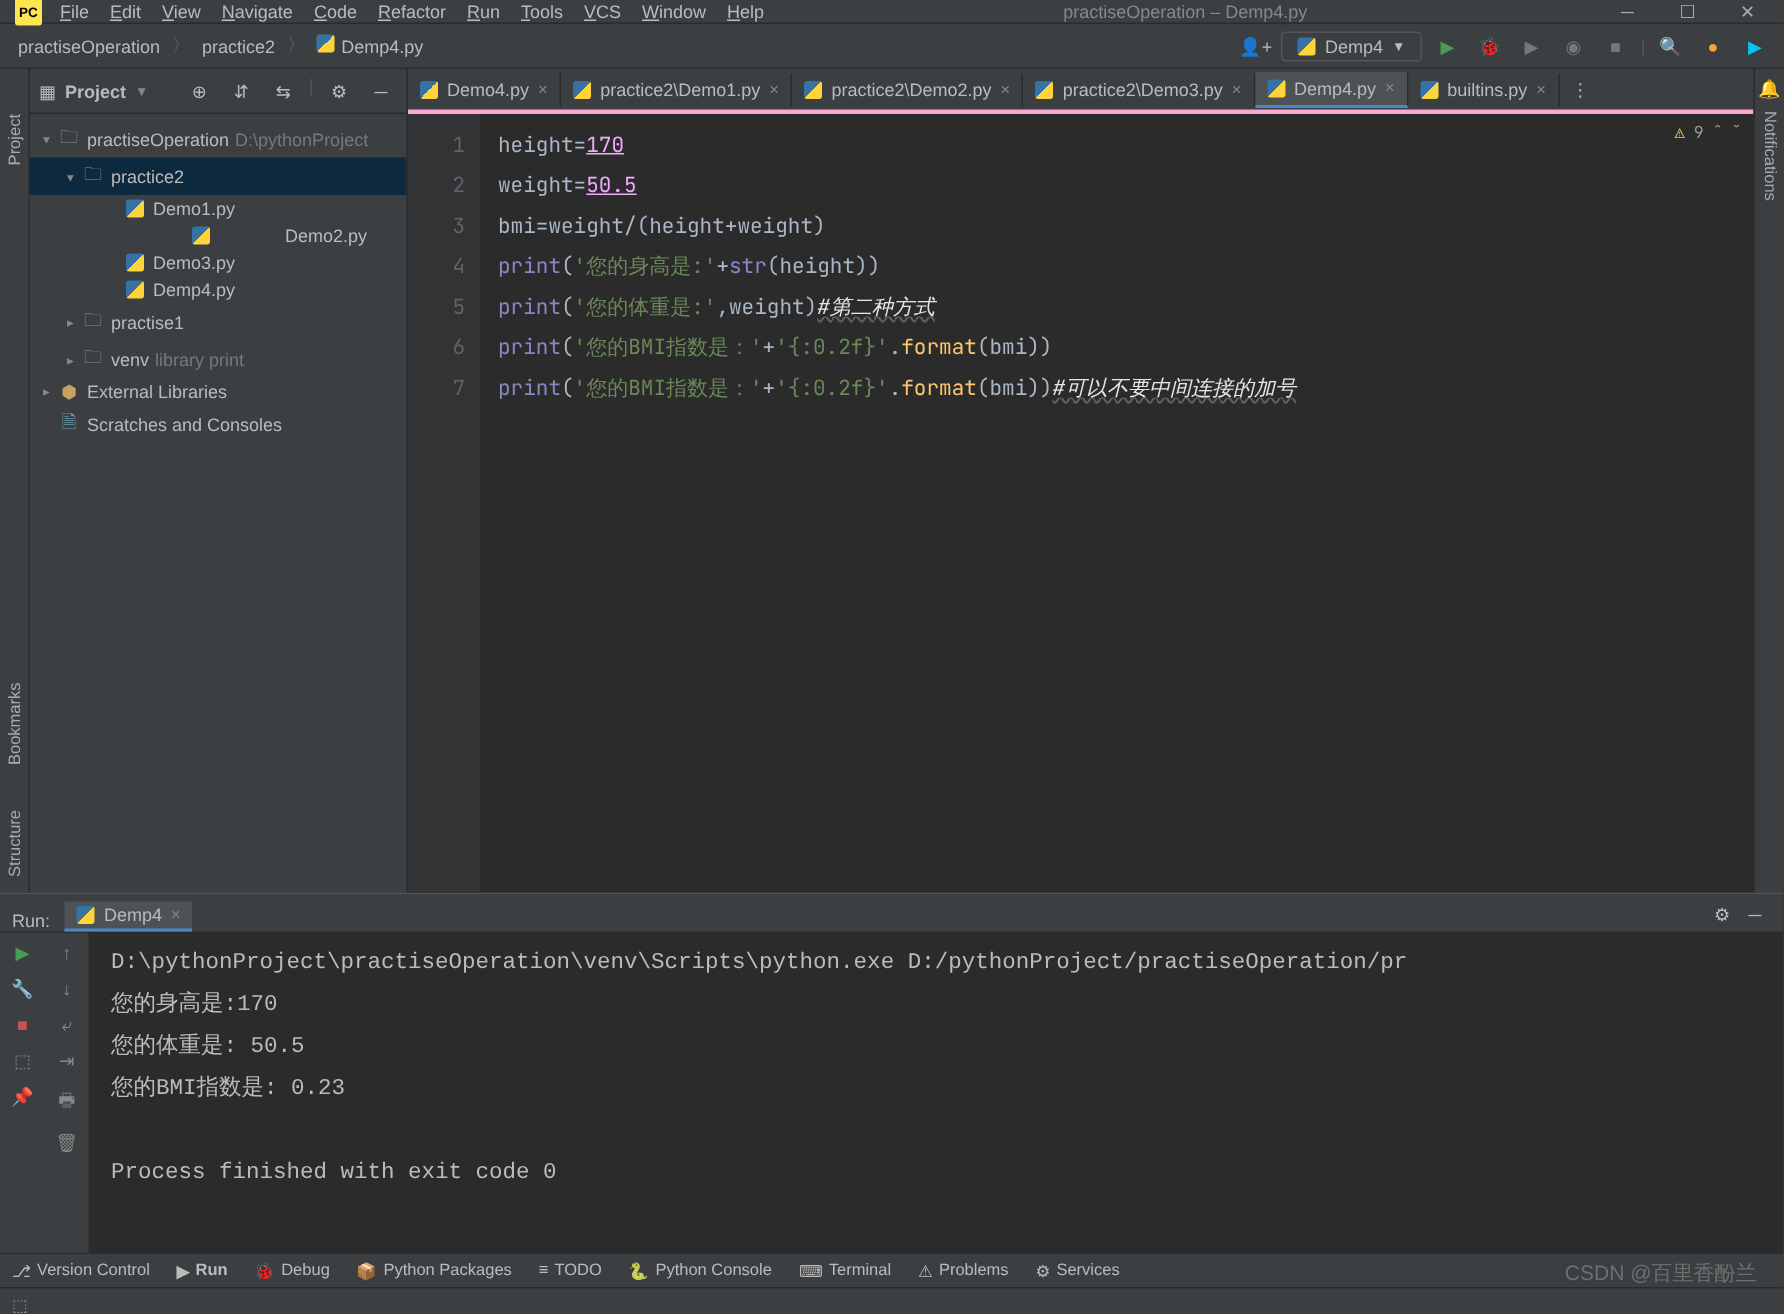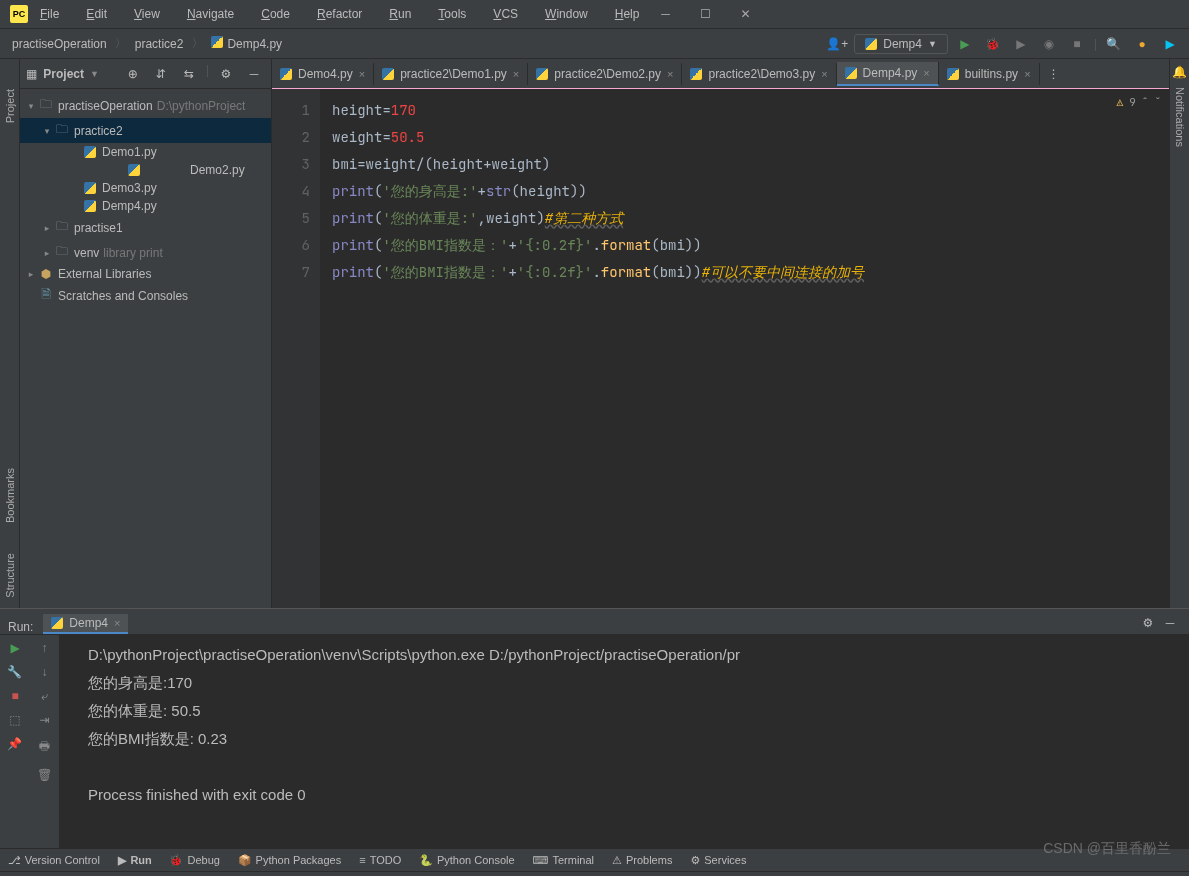--- a/index.html
+++ b/index.html
@@ -1,19 +1,19 @@
 <!DOCTYPE html>
 <html><head>
 <meta charset="utf-8">
 <style>
 * { margin: 0; padding: 0; box-sizing: border-box; }
 body { font-family: "Segoe UI", Arial, sans-serif; font-size: 12px; background: #3c3f41; color: #bbb; width: 1189px; height: 876px; overflow: hidden; position: relative; }
-.title-bar { height: 29px; background: #3c3f41; display: flex; align-items: center; padding: 0 4px; border-bottom: 1px solid #2b2b2b; }
+.title-bar { height: 16px; background: #3c3f41; display: flex; align-items: center; padding: 0 4px; border-bottom: 1px solid #2b2b2b; }
 .app-icon { width: 18px; height: 18px; background: #fde74c; border-radius: 2px; display: flex; align-items: center; justify-content: center; font-size: 9px; font-weight: bold; color: #000; margin: 0 6px; }
-.menu-bar { display: flex; gap: 15px; }
+.menu-bar { display: flex; gap: 2px; }
 .menu-item { padding: 2px 6px; cursor: pointer; }
 .title-text { flex: 1; text-align: center; color: #888; }
 .win-controls { display: flex; gap: 0; }
 .win-btn { width: 40px; height: 26px; display: flex; align-items: center; justify-content: center; color: #aaa; cursor: pointer; }
 
 .nav-bar { height: 30px; background: #3c3f41; display: flex; align-items: center; padding: 0 8px; border-bottom: 1px solid #2b2b2b; }
 .breadcrumb { display: flex; align-items: center; gap: 4px; font-size: 12px; }
 .crumb { padding: 2px 4px; cursor: pointer; }
 .crumb-sep { color: #666; }
 .nav-right { margin-left: auto; display: flex; align-items: center; gap: 6px; }
@@ -34,47 +34,47 @@
 .tree-row { display: flex; align-items: center; padding: 2px 4px; cursor: pointer; white-space: nowrap; }
 .tree-row.selected { background: #0d293e; }
 .tree-arrow { width: 14px; text-align: center; color: #888; font-size: 9px; }
 .tree-icon { width: 16px; margin-right: 4px; display: flex; align-items: center; justify-content: center; }
 .folder-ico { color: #87939a; }
 .py-ico { width: 12px; height: 12px; border-radius: 2px; background: linear-gradient(135deg, #3572a5 50%, #ffd43b 50%); }
 .tree-label { color: #bbb; }
 .tree-hint { color: #787878; margin-left: 4px; font-size: 12px; }
 
 .editor-area { flex: 1; display: flex; flex-direction: column; background: #2b2b2b; }
-.editor-tabs { height: 30px; background: #3c3f41; display: flex; align-items: center; border-bottom: 1px solid #f9a8d4; overflow: hidden; }
+.editor-tabs { height: 30px; background: #3c3f41; display: flex; align-items: center; border-bottom: 3px solid #f9a8d4; overflow: hidden; }
 .ed-tab { padding: 4px 8px; display: flex; align-items: center; gap: 6px; cursor: pointer; border-right: 1px solid #2b2b2b; font-size: 12px; }
 .ed-tab.active { background: #4e5254; border-bottom: 2px solid #4a88c7; }
 .tab-close { color: #888; font-size: 11px; }
 .tab-more { padding: 0 8px; }
 
 .code-area { flex: 1; display: flex; position: relative; font-family: "JetBrains Mono", Consolas, monospace; font-size: 14px; }
 .gutter { width: 48px; background: #313335; color: #606366; text-align: right; padding: 8px 10px 0 0; line-height: 27px; }
 .code { flex: 1; padding: 8px 0 0 12px; line-height: 27px; white-space: pre; color: #a9b7c6; }
-.kw-num { color: #ef4444; }
+.kw-num { color: #f0abfc; text-decoration: underline; }
 .kw-str { color: #6a8759; }
 .kw-fn { color: #ffc66d; }
 .kw-builtin { color: #8888c6; }
-.kw-comment { color: #eab308; font-style: italic; text-align: right; }
+.kw-comment { color: #e5e5e5; font-style: italic; text-align: right; }
 .comment-underline { text-decoration: underline wavy #606060; }
 .code-status { position: absolute; top: 6px; right: 8px; display: flex; align-items: center; gap: 6px; color: #999; font-size: 11px; }
 .warn-tri { color: #f2c55c; }
 
 .right-gutter { width: 20px; background: #3c3f41; border-left: 1px solid #2b2b2b; display: flex; flex-direction: column; align-items: center; padding-top: 6px; gap: 8px; }
 
 .run-panel { height: 240px; background: #2b2b2b; border-top: 1px solid #555; display: flex; flex-direction: column; }
 .run-header { height: 26px; background: #3c3f41; display: flex; align-items: flex-end; padding: 0 8px; border-bottom: 1px solid #2b2b2b; }
 .run-tab { padding: 2px 8px; display: flex; align-items: center; gap: 6px; background: #4e5254; border-bottom: 2px solid #4a88c7; }
 .run-body { flex: 1; display: flex; }
 .run-toolbar { width: 30px; background: #3c3f41; display: flex; flex-direction: column; align-items: center; padding-top: 6px; gap: 10px; }
 .run-toolbar2 { width: 30px; background: #3c3f41; display: flex; flex-direction: column; align-items: center; padding-top: 6px; gap: 10px; border-right: 1px solid #2b2b2b; }
-.console { flex: 1; padding: 6px 28px; font-family: Liberation Sans, sans-serif; font-size: 15px; line-height: 28px; white-space: pre; overflow: hidden; color: #bbb; }
+.console { flex: 1; padding: 6px 14px; font-family: Liberation Mono, monospace; font-size: 15px; line-height: 28px; white-space: pre; overflow: hidden; color: #bbb; }
 
 .bottom-bar { height: 23px; background: #3c3f41; border-top: 1px solid #2b2b2b; display: flex; align-items: center; padding: 0 8px; gap: 18px; font-size: 11px; }
 .bb-item { display: flex; align-items: center; gap: 4px; cursor: pointer; }
 .status-bar { height: 23px; background: #3c3f41; border-top: 1px solid #2b2b2b; display: flex; align-items: center; padding: 0 8px; font-size: 11px; color: #999; }
 .watermark { position: absolute; bottom: 18px; right: 18px; color: #7a7a7a; font-size: 14px; pointer-events: none; opacity: 0.8; }
 .und { text-decoration: underline; }
 </style>
 </head>
 <body>
 
@@ -86,20 +86,21 @@
       <span class="menu-item"><span class="und">V</span>iew</span>
       <span class="menu-item"><span class="und">N</span>avigate</span>
       <span class="menu-item"><span class="und">C</span>ode</span>
       <span class="menu-item"><span class="und">R</span>efactor</span>
       <span class="menu-item"><span class="und">R</span>un</span>
       <span class="menu-item"><span class="und">T</span>ools</span>
       <span class="menu-item"><span class="und">V</span>CS</span>
       <span class="menu-item"><span class="und">W</span>indow</span>
       <span class="menu-item"><span class="und">H</span>elp</span>
     </div>
+  <div class="title-text">practiseOperation – Demp4.py</div>
   <div class="win-controls">
     <div class="win-btn">─</div>
     <div class="win-btn">☐</div>
     <div class="win-btn">✕</div>
   </div>
 </div>
 
 <div class="nav-bar">
   <div class="breadcrumb" id="breadcrumb">
       <span class="crumb">practiseOperation</span>

